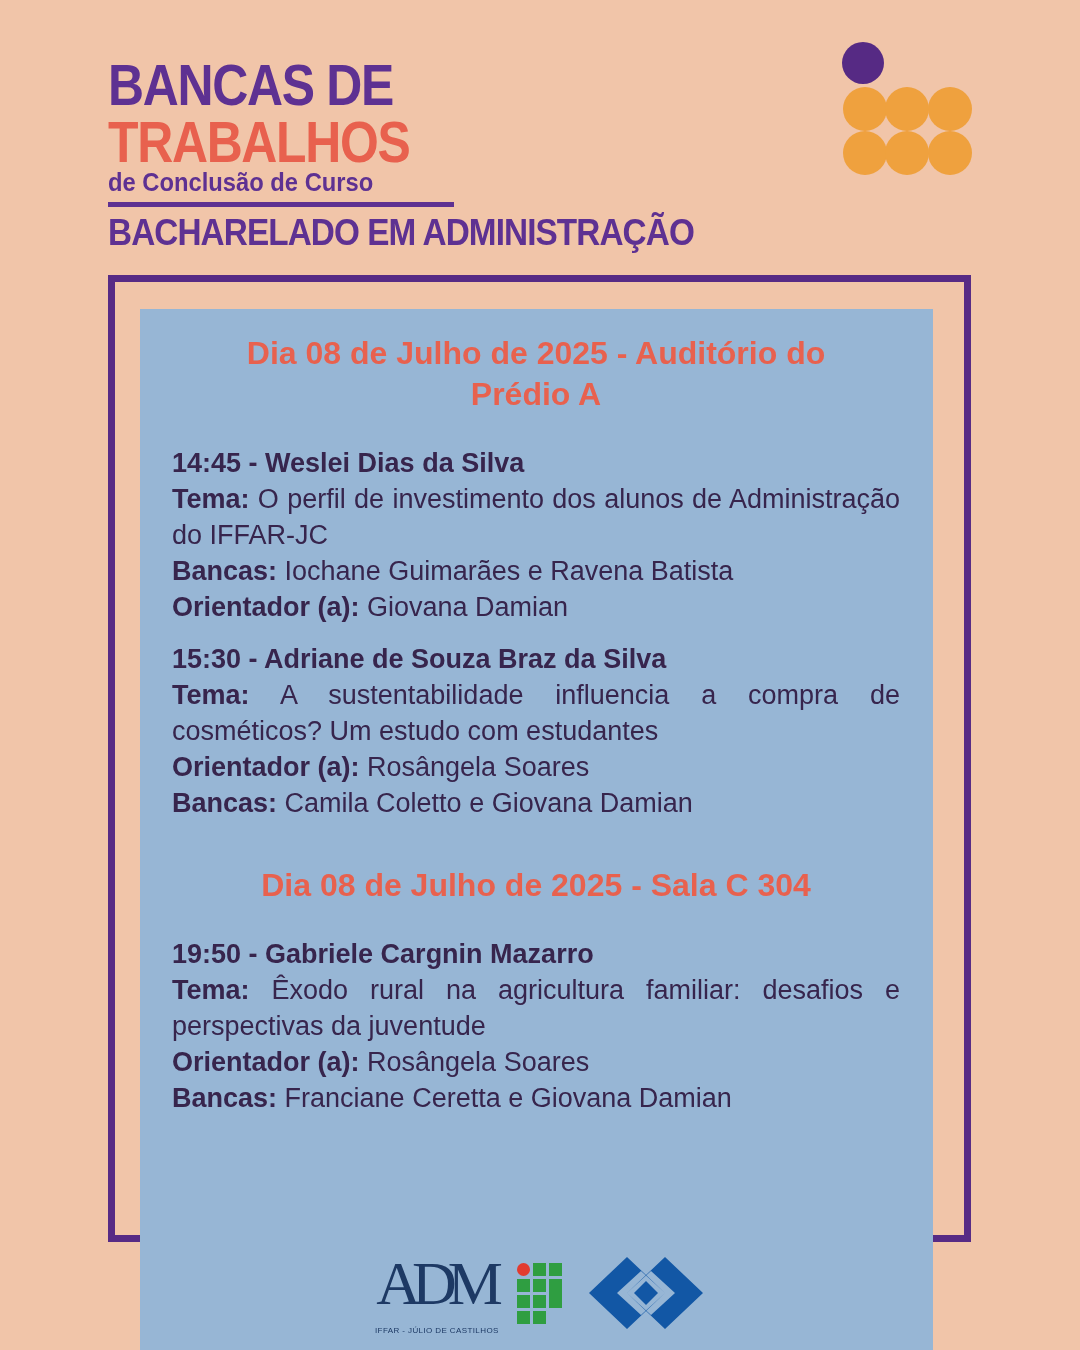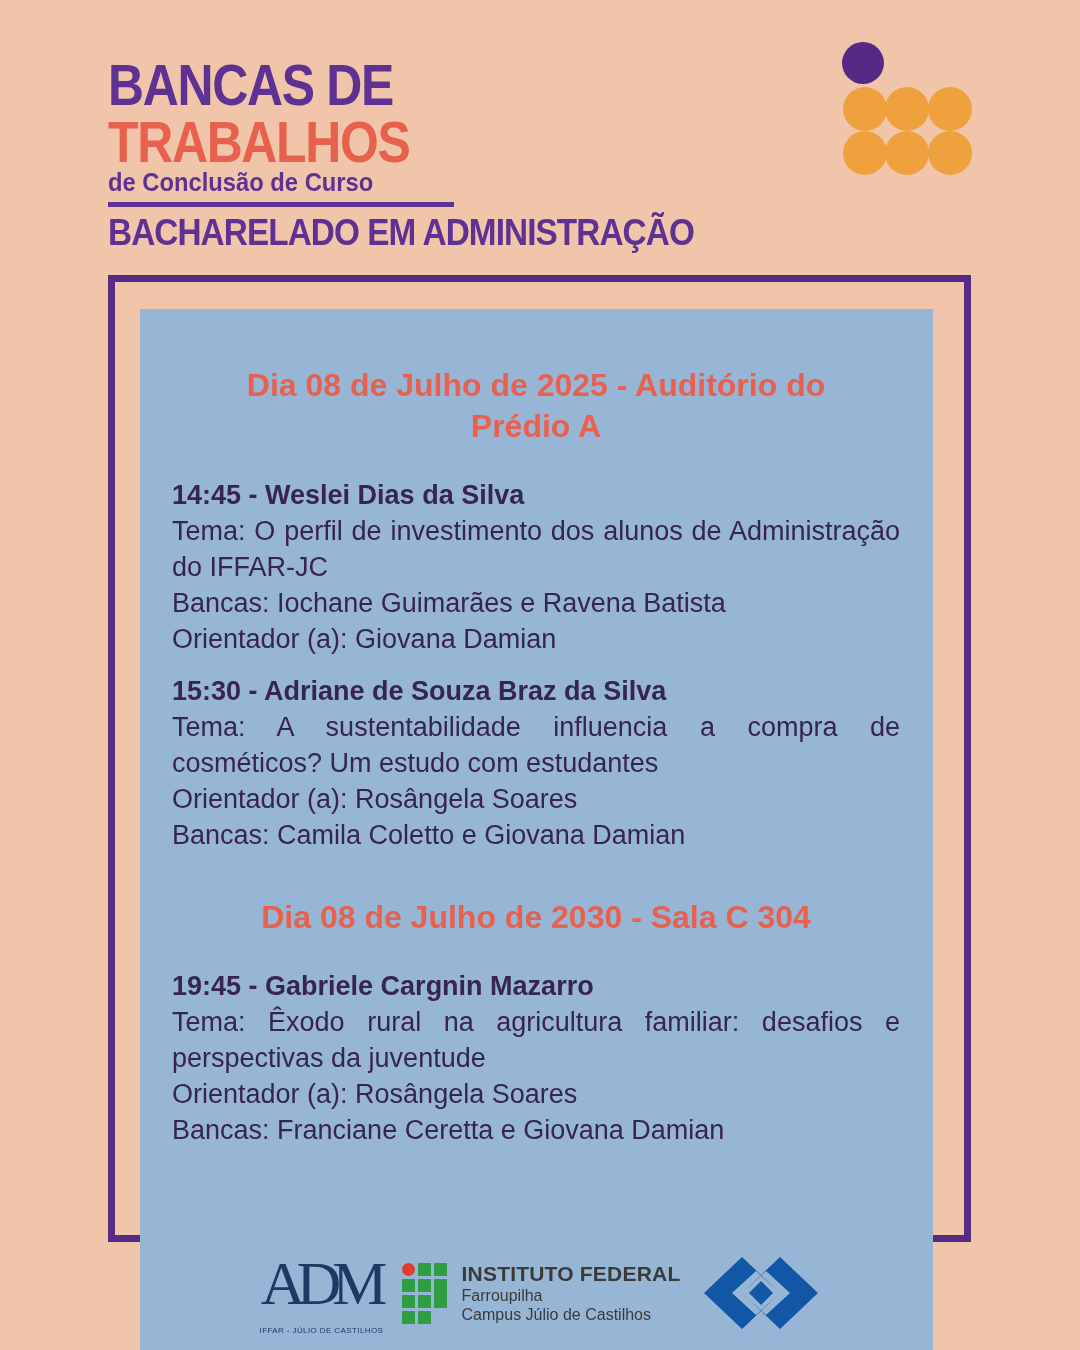--- a/index.html
+++ b/index.html
@@ -18,30 +18,30 @@
   #course{position:absolute;left:108px;top:214px;font-size:37px;font-weight:700;color:#5e3192;
     letter-spacing:-1px;line-height:1;transform:scaleX(.9);transform-origin:left top;white-space:nowrap;}
   
   .dot{position:absolute;border-radius:50%;}
   .dot.purple{width:42px;height:42px;background:#562a84;left:842px;top:42px;}
   .dot.orange{width:44px;height:44px;background:#efa13e;}
   
   #frame{position:absolute;left:108px;top:275px;width:863px;height:967px;
     border:7px solid #572b85;box-sizing:border-box;}
   #card{position:absolute;left:140px;top:309px;width:793px;height:1041px;background:#97b6d5;}
-  #card-inner{padding:56px 33px 0 32px;color:#37254d;}
+  #card-inner{padding:24px 33px 0 32px;color:#37254d;}
   .session-title{color:#e8614e;font-weight:700;font-size:32px;line-height:1.28;
     text-align:center;margin:0 auto;max-width:680px;}
   .session-title.second{margin-top:44px;}
   .entry{font-size:27px;line-height:36px;margin-top:30px;}
   .entry + .entry{margin-top:16px;}
   .entry p{margin:0;}
   .who{font-weight:700;}
   .just{text-align:justify;}
-  .entry b{font-weight:400;}
+  .entry b{font-weight:700;}
   
   #footer{position:absolute;left:0;top:1248px;width:1080px;height:90px;
     display:flex;justify-content:center;align-items:center;gap:22px;}
   .adm{width:120px;text-align:center;color:#1d3964;}
   .adm-word{font-family:"Liberation Serif",serif;font-size:62px;line-height:62px;
     letter-spacing:-9px;font-weight:400;}
   .adm-caption{font-size:8px;letter-spacing:.4px;white-space:nowrap;margin-top:12px;}
   .iflogo{display:flex;align-items:center;gap:12px;}
   .ifgrid{position:relative;width:48px;height:61px;flex:0 0 auto;}
   .cell{position:absolute;width:13px;height:13px;background:#2f9e41;}
@@ -86,24 +86,24 @@
         <p><b>Orientador (a):</b> <span>Giovana Damian</span></p>
       </article>
 
       <article class="entry">
         <p class="who">15:30 - Adriane de Souza Braz da Silva</p>
         <p class="just"><b>Tema:</b> <span>A sustentabilidade influencia a compra de cosméticos? Um estudo com estudantes</span></p>
         <p><b>Orientador (a):</b> <span>Rosângela Soares</span></p>
         <p><b>Bancas:</b> <span>Camila Coletto e Giovana Damian</span></p>
       </article>
 
-      <h2 class="session-title second">Dia 08 de Julho de 2030 - Sala C 304</h2>
+      <h2 class="session-title second">Dia 08 de Julho de 2025 - Sala C 304</h2>
 
       <article class="entry">
-        <p class="who">19:45 - Gabriele Cargnin Mazarro</p>
+        <p class="who">19:50 - Gabriele Cargnin Mazarro</p>
         <p class="just"><b>Tema:</b> <span>Êxodo rural na agricultura familiar: desafios e perspectivas da juventude</span></p>
         <p><b>Orientador (a):</b> <span>Rosângela Soares</span></p>
         <p><b>Bancas:</b> <span>Franciane Ceretta e Giovana Damian</span></p>
       </article>
 
     </div>
   </div>
 
   <div id="footer">
 
@@ -118,25 +118,20 @@
         <div class="cell" style="left:16px;top:0"></div>
         <div class="cell" style="left:32px;top:0"></div>
         <div class="cell" style="left:0;top:16px"></div>
         <div class="cell" style="left:16px;top:16px"></div>
         <div class="cell tall" style="left:32px;top:16px"></div>
         <div class="cell" style="left:0;top:32px"></div>
         <div class="cell" style="left:16px;top:32px"></div>
         <div class="cell" style="left:0;top:48px"></div>
         <div class="cell" style="left:16px;top:48px"></div>
       </div>
-      <div class="iftext">
-        <div class="if-title">INSTITUTO FEDERAL</div>
-        <div class="if-sub">Farroupilha</div>
-        <div class="if-sub">Campus Júlio de Castilhos</div>
-      </div>
     </div>
 
     <svg class="dlogo" width="118" height="76" viewBox="0 0 118 76" xmlns="http://www.w3.org/2000/svg">
       <path fill="#1257a5" fill-rule="evenodd" d="M2 38 L40 2 L78 38 L40 74 Z M78 38 L54 16 L30 38 L54 60 Z"></path>
       <path fill="#1257a5" fill-rule="evenodd" d="M40 38 L78 2 L116 38 L78 74 Z M40 38 L64 16 L88 38 L64 60 Z"></path>
       <path fill="#1257a5" d="M47 38 L59 26 L71 38 L59 50 Z"></path>
     </svg>
 
   </div>
 </div>

